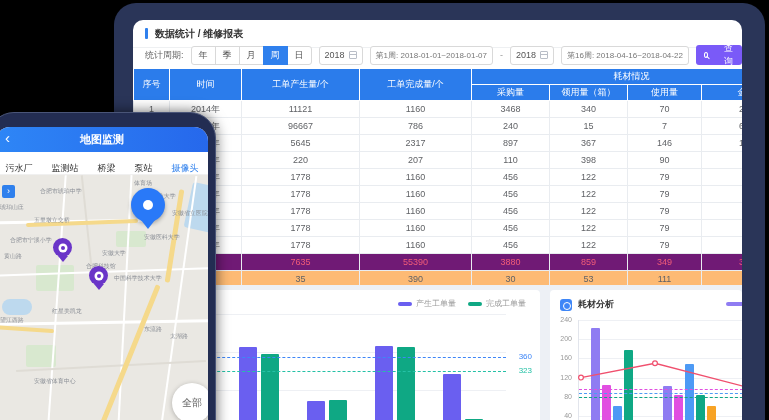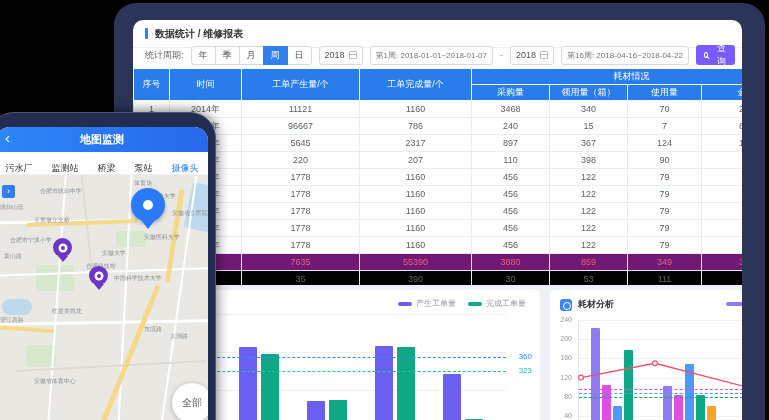--- a/index.html
+++ b/index.html
@@ -29,36 +29,36 @@
   .seg button:last-child { border-radius:0 3px 3px 0; }
   .seg button.active { background:#2F80ED; border-color:#2F80ED; color:#fff; position:relative; z-index:2; }
   .sel { height:19px; border:1px solid #d9d9d9; border-radius:3px; background:#fff;
     display:flex; align-items:center; gap:4px; padding:0 5px; font-size:9px; color:#555; }
   .cal { width:8px; height:8px; border:1px solid #b9bec7; border-radius:1px; position:relative; }
   .cal::before { content:''; position:absolute; left:0; top:2px; width:100%; height:1px; background:#b9bec7; }
   .range { height:19px; border:1px solid #d9d9d9; border-radius:3px; background:#fff;
     display:flex; align-items:center; padding:0 5px; font-size:8px; color:#777; white-space:nowrap; }
   .dash { font-size:9px; color:#999; }
   .btn { height:20px; border:none; border-radius:3px; color:#fff; font-size:9px;
-    display:flex; align-items:center; gap:8px; padding:0 8px; cursor:pointer; font-family:inherit; }
+    display:flex; align-items:center; gap:15px; padding:0 8px; cursor:pointer; font-family:inherit; }
   .btn.query { background:#7A5AF8; }
   .btn.excel { background:#1FB574; }
   .mag { width:6px; height:6px; border:1px solid #fff; border-radius:50%; position:relative; }
   .mag::after { content:''; position:absolute; width:4px; height:1px; background:#fff;
     right:-3px; bottom:-1px; transform:rotate(45deg); }
 
   
   table.report { position:absolute; left:0; top:48px; width:658px; border-collapse:collapse;
     table-layout:fixed; font-size:9px; text-align:center; }
   table.report th { background:#2B7CEB; color:#fff; font-weight:normal; height:16px;
     border:1px solid rgba(255,255,255,.28); overflow:hidden; white-space:nowrap; }
   table.report td { height:17px; border:1px solid #e9ecf0; color:#606266; background:#fff;
     overflow:hidden; white-space:nowrap; }
   tr.total td { background:#701a75; color:#F25C78; }
-  tr.avg td { background:#000000; color:#606266; }
+  tr.avg td { background:#fdba74; color:#606266; }
 
   
   .charts-bg { position:absolute; left:0; top:265px; width:100%; height:240px; background:#edf0f5; }
   .card { position:absolute; top:270px; background:#fff; border-radius:4px; height:210px; overflow:hidden; }
   .card.left { left:12px; width:395px; }
   .card.right { left:417px; width:192px; }
   .legend { position:absolute; top:8px; right:14px; display:flex; gap:12px; align-items:center; }
   .legend .it { display:flex; align-items:center; gap:4px; font-size:8px; color:#999; }
   .sw { width:14px; height:4px; border-radius:2px; }
   .plot { position:absolute; left:12px; right:34px; top:24px; height:173px; }
@@ -212,21 +212,21 @@
             <td>7</td>
             <td>690</td>
           </tr>
           <tr>
             <td>3</td>
             <td>2016年</td>
             <td>5645</td>
             <td>2317</td>
             <td>897</td>
             <td>367</td>
-            <td>124</td>
+            <td>146</td>
             <td>129</td>
           </tr>
           <tr>
             <td>4</td>
             <td>2017年</td>
             <td>220</td>
             <td>207</td>
             <td>110</td>
             <td>398</td>
             <td>90</td>

